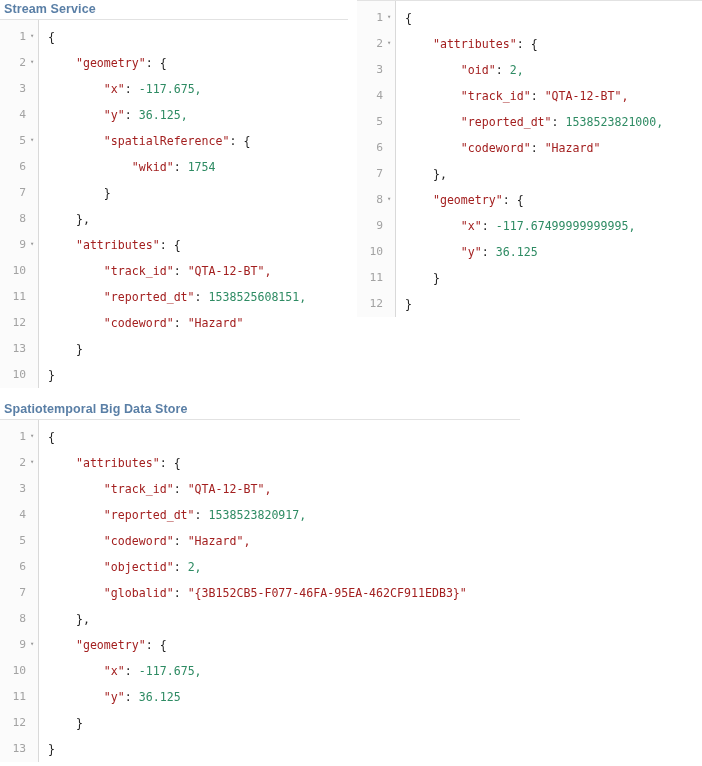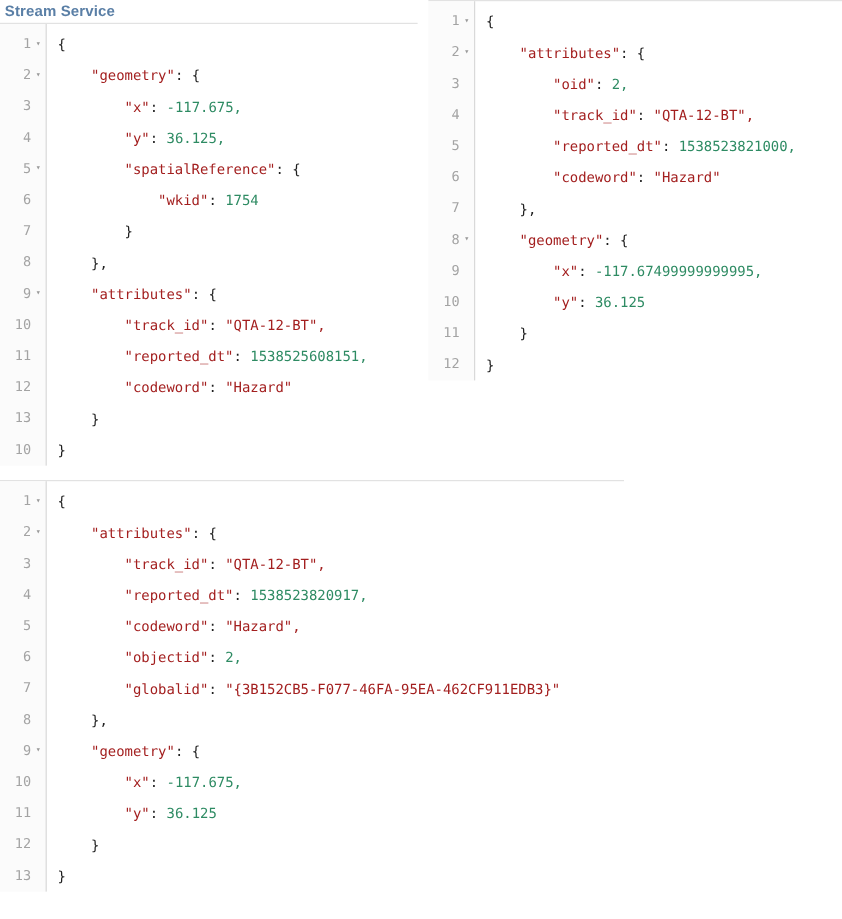--- a/index.html
+++ b/index.html
@@ -135,20 +135,21 @@
           <div class="row"><span class="ln">8</span><span class="fold">▾</span><span class="code-text"><span>    </span><span class="tok-key">"geometry"</span><span class="tok-colon">: </span><span class="tok-punct">{</span></span></div>
           <div class="row"><span class="ln">9</span><span class="fold empty">▾</span><span class="code-text"><span>        </span><span class="tok-key">"x"</span><span class="tok-colon">: </span><span class="tok-num">-117.67499999999995,</span></span></div>
           <div class="row"><span class="ln">10</span><span class="fold empty">▾</span><span class="code-text"><span>        </span><span class="tok-key">"y"</span><span class="tok-colon">: </span><span class="tok-num">36.125</span></span></div>
           <div class="row"><span class="ln">11</span><span class="fold empty">▾</span><span class="code-text"><span>    </span><span class="tok-punct">}</span></span></div>
           <div class="row"><span class="ln">12</span><span class="fold empty">▾</span><span class="code-text"><span></span><span class="tok-punct">}</span></span></div>
         </div>
     </div>
   </div>
 
   <div class="panel" id="panel-spatiotemporal">
+    <div class="panel-title">Spatiotemporal Big Data Store</div>
     <div class="panel-rule"></div>
     <div class="code">
       <div class="gutter-line"></div>
       <div class="rows">
           <div class="row"><span class="ln">1</span><span class="fold">▾</span><span class="code-text"><span></span><span class="tok-punct">{</span></span></div>
           <div class="row"><span class="ln">2</span><span class="fold">▾</span><span class="code-text"><span>    </span><span class="tok-key">"attributes"</span><span class="tok-colon">: </span><span class="tok-punct">{</span></span></div>
           <div class="row"><span class="ln">3</span><span class="fold empty">▾</span><span class="code-text"><span>        </span><span class="tok-key">"track_id"</span><span class="tok-colon">: </span><span class="tok-str">"QTA-12-BT",</span></span></div>
           <div class="row"><span class="ln">4</span><span class="fold empty">▾</span><span class="code-text"><span>        </span><span class="tok-key">"reported_dt"</span><span class="tok-colon">: </span><span class="tok-num">1538523820917,</span></span></div>
           <div class="row"><span class="ln">5</span><span class="fold empty">▾</span><span class="code-text"><span>        </span><span class="tok-key">"codeword"</span><span class="tok-colon">: </span><span class="tok-str">"Hazard",</span></span></div>
           <div class="row"><span class="ln">6</span><span class="fold empty">▾</span><span class="code-text"><span class="hl" style="left: calc(7.45ch); right: -0.7ch; top: 2px; height: 24px; border-radius: 9px 9px 0px 0px;"></span><span>        </span><span class="tok-key">"objectid"</span><span class="tok-colon">: </span><span class="tok-num">2,</span></span></div>

